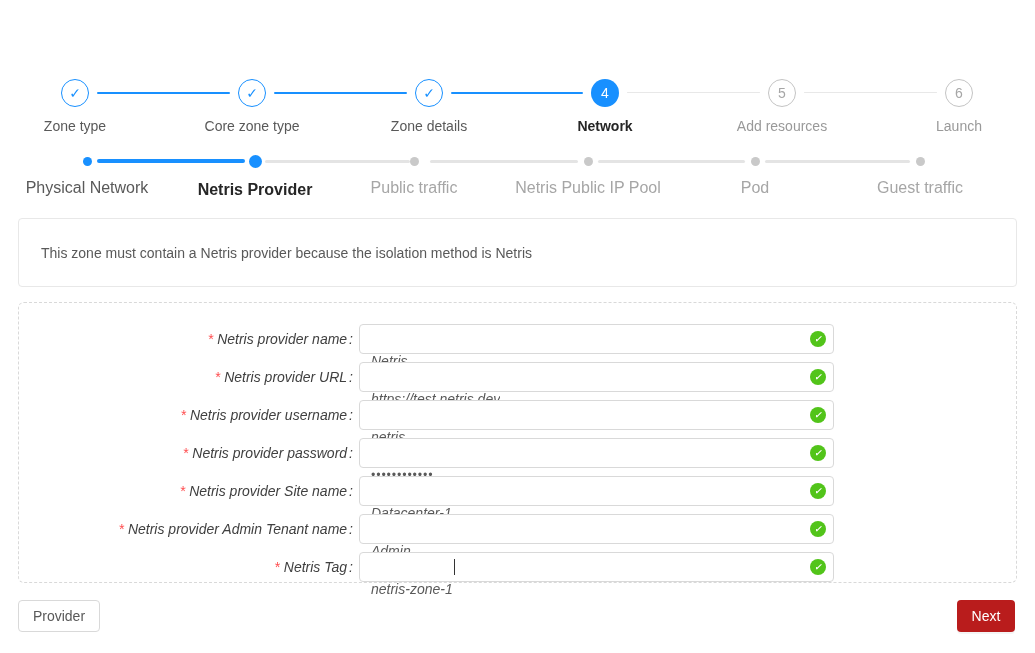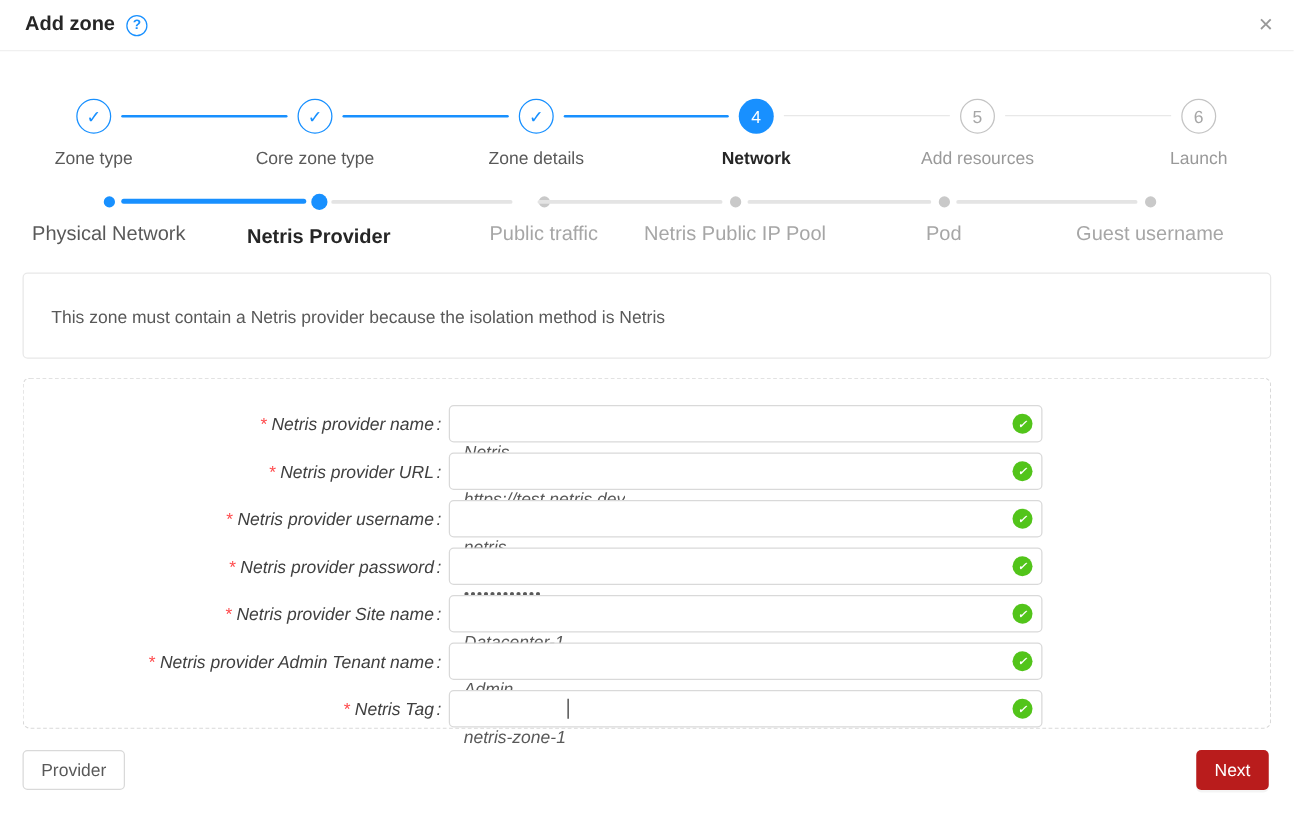--- a/index.html
+++ b/index.html
@@ -78,25 +78,20 @@
     font-family:"Liberation Sans", sans-serif; cursor:pointer; }
   .btn.prev { left:18px; width:82px; background:#fff; border:1px solid #d9d9d9; color:#595959; }
   .btn.next { left:957px; width:58px; background:#b91c1c; border:none; color:#fff;
     box-shadow:0 2px 0 rgba(0,0,0,0.045); }
 </style>
 </head>
 <body>
 
 <div class="modal">
 
-  <div class="header">
-    <span class="title">Add zone</span>
-    <span class="help">?</span>
-    <span class="close">✕</span>
-  </div>
 
   <div class="steps">
     <div class="step finish" style="left:-5px">
       <span class="circle finish"><span>✓</span></span>
       <div class="slabel">Zone type</div>
     </div>
     <div class="step finish" style="left:172px">
       <span class="circle finish"><span>✓</span></span>
       <div class="slabel">Core zone type</div>
     </div>
@@ -125,35 +120,35 @@
 
   <div class="substeps">
     <div class="sub finish" style="left:2px">
       <span class="dot"></span>
       <div class="sublabel">Physical Network</div>
     </div>
     <div class="sub process" style="left:170px">
       <span class="dot"></span>
       <div class="sublabel">Netris Provider</div>
     </div>
-    <div class="sub wait" style="left:350px">
+    <div class="sub wait" style="left:329px">
       <span class="dot"></span>
       <div class="sublabel">Public traffic</div>
     </div>
     <div class="sub wait" style="left:503px">
       <span class="dot"></span>
       <div class="sublabel">Netris Public IP Pool</div>
     </div>
     <div class="sub wait" style="left:670px">
       <span class="dot"></span>
       <div class="sublabel">Pod</div>
     </div>
     <div class="sub wait" style="left:835px">
       <span class="dot"></span>
-      <div class="sublabel">Guest username</div>
+      <div class="sublabel">Guest traffic</div>
     </div>
   </div>
   <div class="dline blue" style="left:97px;width:148px"></div>
   <div class="dline gray" style="left:265px;width:145px"></div>
   <div class="dline gray" style="left:430px;width:148px"></div>
   <div class="dline gray" style="left:598px;width:147px"></div>
   <div class="dline gray" style="left:765px;width:145px"></div>
 
   <div class="notice">
     <span>This zone must contain a Netris provider because the isolation method is Netris</span>

